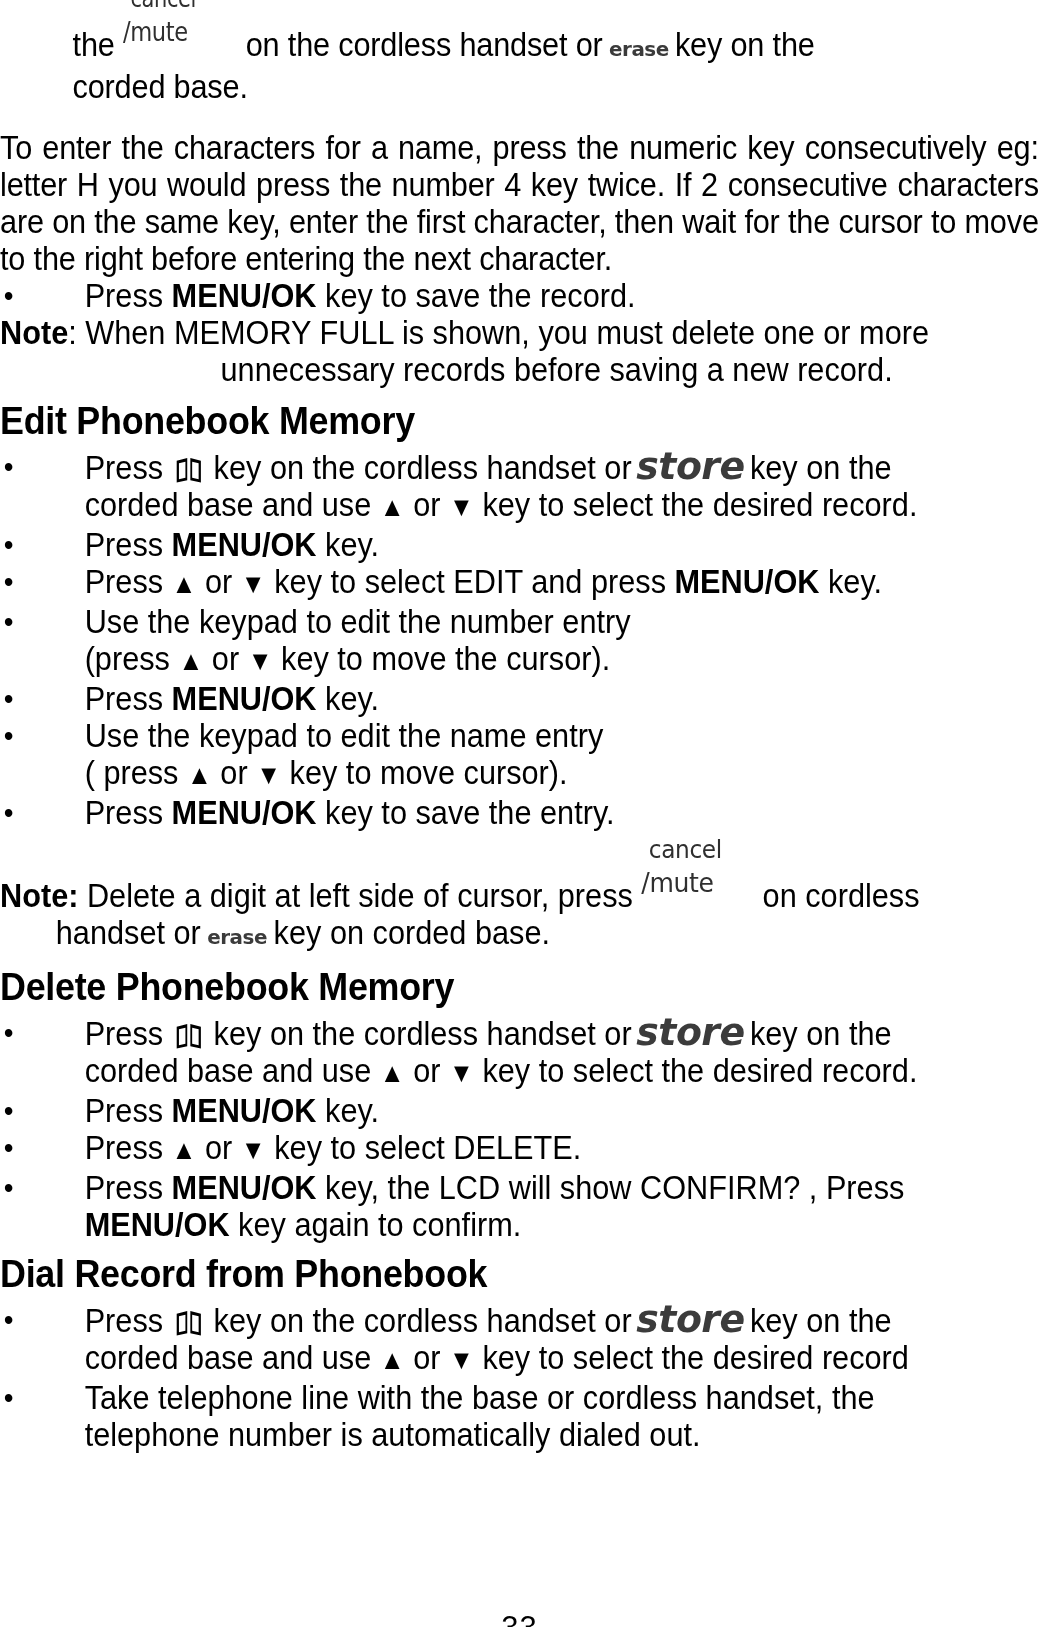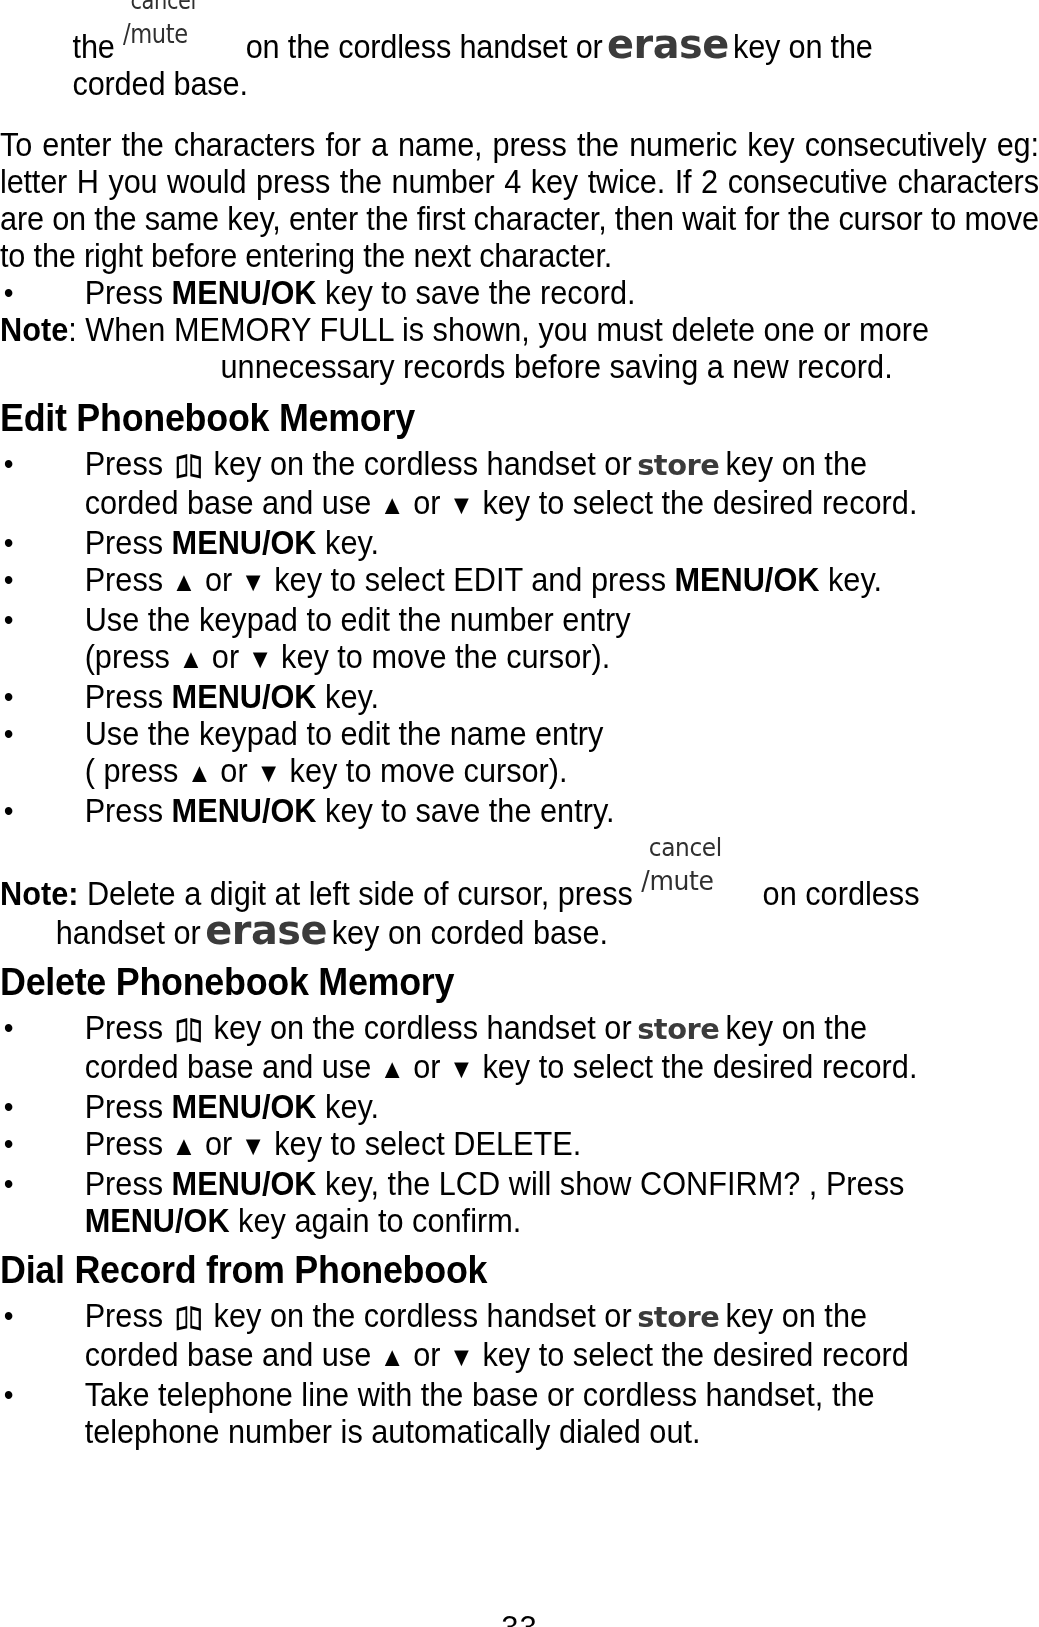--- a/index.html
+++ b/index.html
@@ -101,24 +101,24 @@
     font-family: "DejaVu Sans", sans-serif;
     font-stretch: normal;
     letter-spacing: -0.5px;
     color: #2f2f2f;
     display: inline-block;
     transform: scaleX(1.07);
   }
   .keylabel.erase,
   .keylabel.store {
     font-weight: bold;
-    font-size: 40px;
+    font-size: 20px;
     color: #3b3b3b;
   }
-  .keylabel.store { font-size: 29px; }
+  .keylabel.store { font-size: 38px; font-style: italic; }
 
   
   .cancelmute {
     display: inline-block;
     position: relative;
     width: 100px;
     height: 0;
     vertical-align: baseline;
     font-family: "DejaVu Sans", sans-serif;
     color: #2f2f2f;

